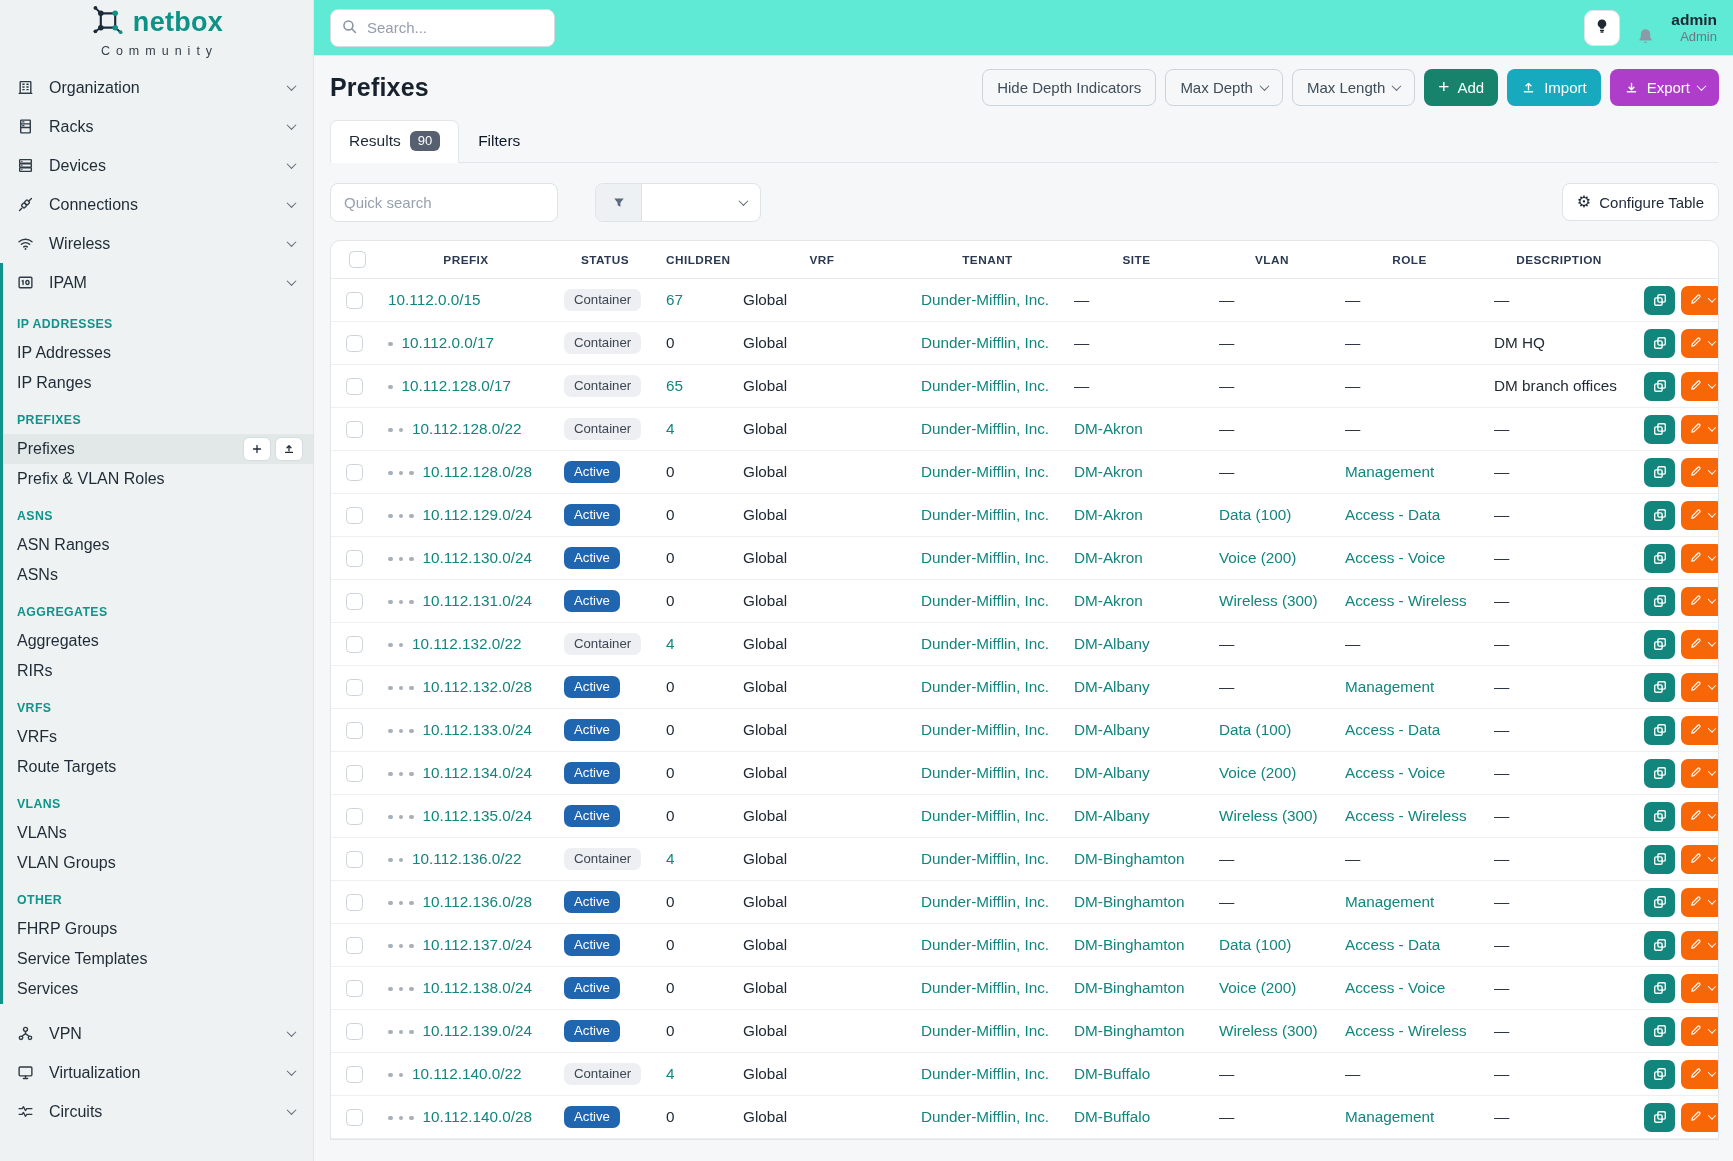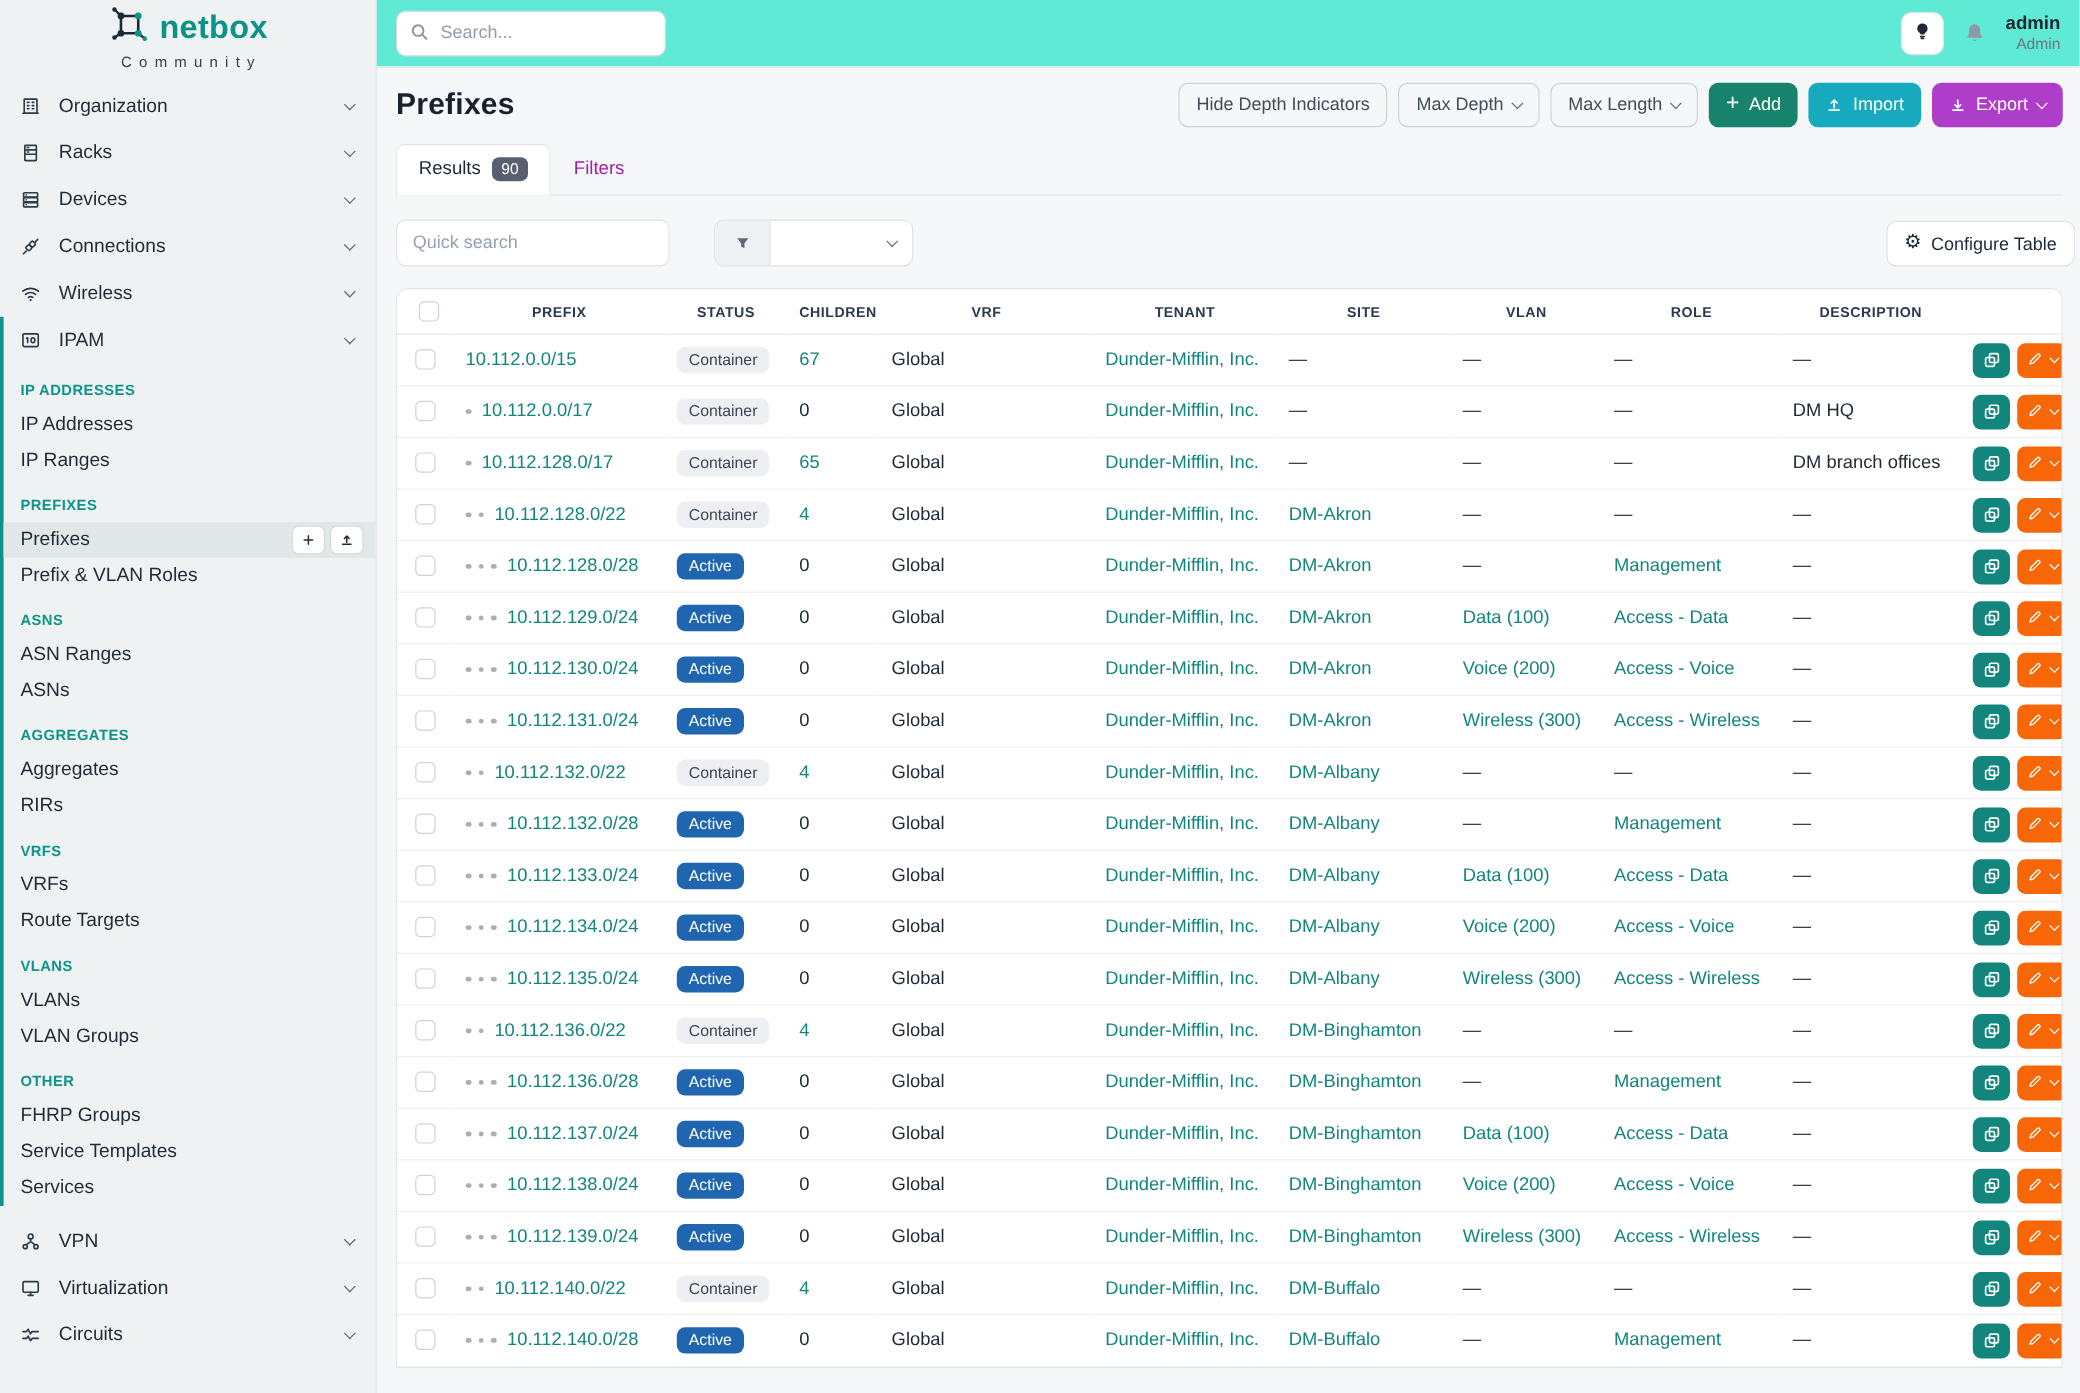--- a/index.html
+++ b/index.html
@@ -39,21 +39,21 @@
   
   .main { flex:1; display:flex; flex-direction:column; background:#f5f7f8; min-width:0; }
   .topbar { height:56px; background:#5eead4; border-bottom:1px solid #e7eaec; display:flex;
     align-items:center; padding:0 16px; }
   .global-search { position:relative; }
   .global-search input { width:225px; height:38px; border:1px solid #d5dbe0; border-radius:8px;
     padding:0 12px 0 36px; font-size:15px; color:#212b36; background:#fff; outline:none;
     font-family:inherit; }
   .global-search input::placeholder { color:#939dab; }
   .search-ic { position:absolute; left:11px; top:9px; color:#8b95a5; }
-  .topbar-right { margin-left:auto; display:flex; align-items:center; gap:16px; }
+  .topbar-right { margin-left:auto; display:flex; align-items:flex-end; gap:16px; }
   .bulb-btn { width:36px; height:36px; background:#fff; border:1px solid #dfe3e7; border-radius:9px;
     display:flex; align-items:center; justify-content:center; cursor:pointer; }
   .bell { display:flex; cursor:pointer; }
   .user { text-align:right; cursor:pointer; line-height:1.25; }
   .user-name { font-size:15.5px; font-weight:700; color:#1d2733; }
   .user-role { font-size:13px; color:#6c7684; }
 
   .content { flex:1; min-height:0; }
   .page-head { display:flex; align-items:center; padding:13px 14px 0 16px; }
   .page-head h1 { font-size:25px; font-weight:600; color:#18222e; letter-spacing:.2px; }
@@ -61,27 +61,27 @@
   .btn { display:inline-flex; align-items:center; gap:8px; height:37px; border-radius:8px;
     font-size:15px; cursor:pointer; font-family:inherit; border:none; padding:0 14px; }
   .btn.outline { background:transparent; border:1px solid #ccd4d9; color:#3f4d5a; }
   .btn.add { background:#17836c; color:#fff; font-weight:500; }
   .btn.import { background:#17a9bd; color:#fff; font-weight:500; }
   .btn.export { background:#ae3ec9; color:#fff; font-weight:500; }
   .bic { display:flex; } .bic svg { width:15px; height:15px; }
   .plus-glyph { font-size:19px; font-weight:500; line-height:1; margin-top:-2px; }
 
   .tabs { display:flex; margin:14px 14px 0 16px; border-bottom:1px solid #e2e6e9; }
-  .tab { padding:10px 18px 11px; font-size:15.5px; color:#a21caf; cursor:pointer; display:flex;
+  .tab { padding:10px 18px 11px; font-size:15.5px; color:#0f172a; cursor:pointer; display:flex;
     align-items:center; gap:9px; border:1px solid transparent; margin-bottom:-1px; }
   .tab.active { background:#fff; border:1px solid #e2e6e9; border-bottom:1px solid #fff;
     border-radius:7px 7px 0 0; color:#1d2836; }
   .tab-badge { background:#566070; color:#fff; border-radius:6px; padding:2px 8px 3px; font-size:13px; }
 
-  .toolbar { display:flex; align-items:flex-end; margin:20px 4px 18px 16px; }
+  .toolbar { display:flex; align-items:flex-start; margin:20px 14px 18px 16px; }
   .quick-search { width:228px; height:39px; border:1px solid #dee3e7; border-radius:8px;
     padding:0 13px; font-size:15px; background:#fff; outline:none; font-family:inherit; color:#212b36; }
   .quick-search::placeholder { color:#97a1ad; }
   .filter-group { display:flex; height:39px; border:1px solid #dee3e7; border-radius:8px;
     overflow:hidden; margin-left:37px; background:#fff; cursor:pointer; }
   .filter-seg { width:46px; background:#eef1f4; border-right:1px solid #dee3e7; display:flex;
     align-items:center; justify-content:center; color:#5d6b7c; }
   .filter-select { width:118px; position:relative; }
   .filter-select .caret { position:absolute; right:13px; top:15px; }
   .btn.config { background:#fff; border:1px solid #dee3e7; color:#1d2836; font-weight:500;

